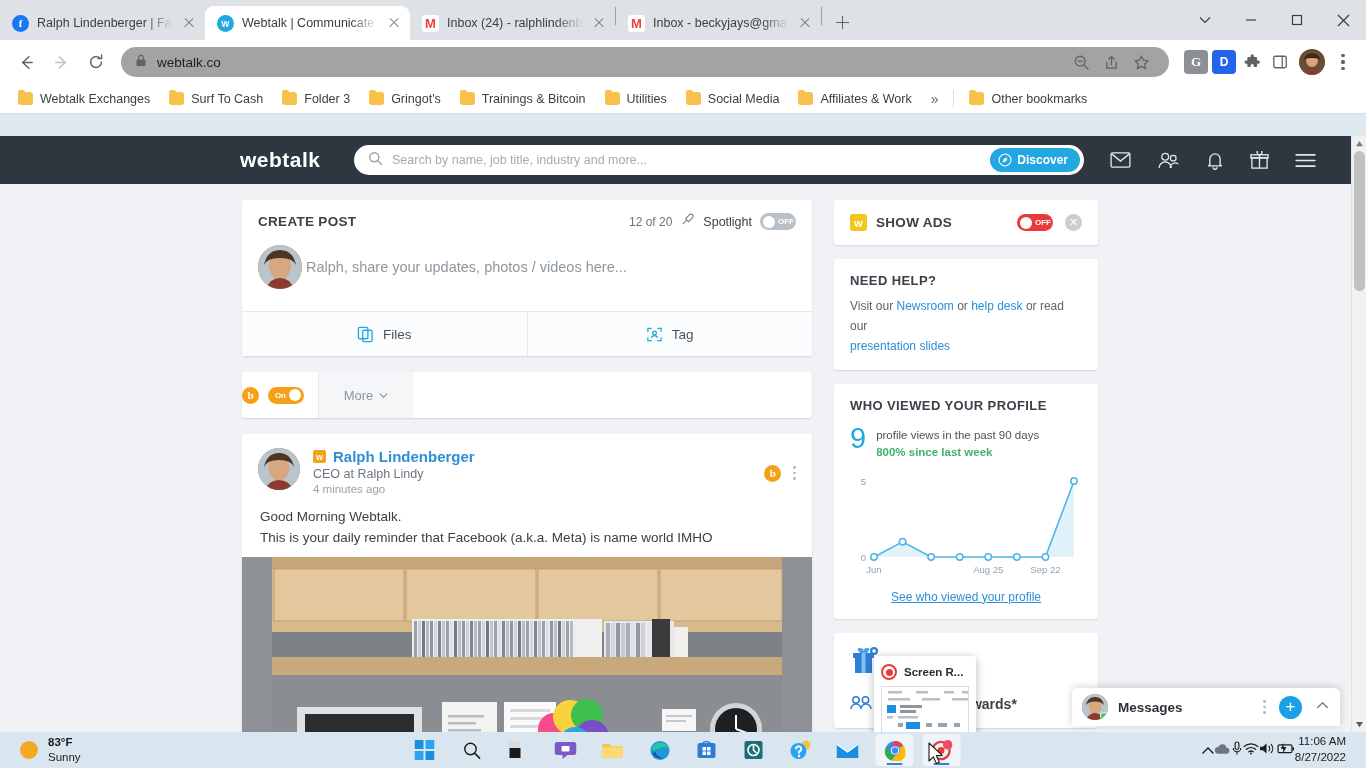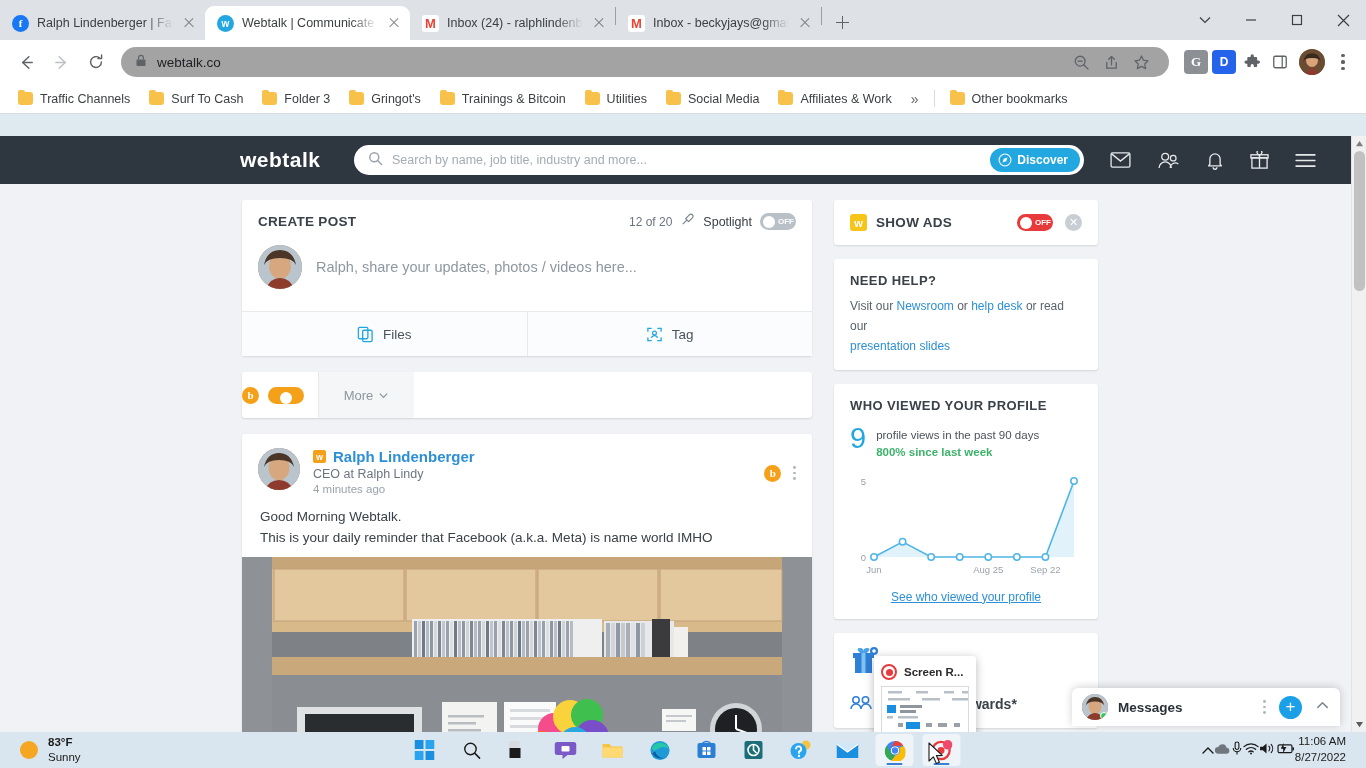--- a/index.html
+++ b/index.html
@@ -182,23 +182,23 @@
   .cp-right { margin-left: auto; display: flex; align-items: center; gap: 8px; }
   .cp-count { font-size: 12px; color: #6b7580; }
   .cp-spot { font-size: 12.5px; color: #3a4149; }
   .toggle {
     width: 36px; height: 17px; border-radius: 9px;
     display: flex; align-items: center; padding: 0 3px;
     font-size: 8px; font-weight: bold; color: #fff;
   }
   .toggle.off { background: #b9c0c7; justify-content: flex-start; gap: 3px; }
   .toggle.off-red { background: #e8393b; justify-content: flex-start; gap: 3px; }
-  .toggle.on { background: #f5a019; justify-content: flex-end; gap: 3px; flex-direction: column; }
+  .toggle.on { background: #f5a019; justify-content: flex-end; gap: 3px; flex-direction: row; }
   .knob { width: 12px; height: 12px; border-radius: 50%; background: #fff; flex:0 0 12px; }
-  .cp-body { display: flex; align-items: center; gap: 14px; padding: 14px 16px 22px 16px; }
+  .cp-body { display: flex; align-items: center; gap: 4px; padding: 14px 16px 22px 16px; }
   .avatar-ph {
     width: 44px; height: 44px; border-radius: 50%;
     flex: 0 0 44px; overflow: hidden; position: relative;
     background: #9c8068;
   }
   .cp-input-ph { font-size: 14.5px; color: #8e979f; }
   .cp-actions {
     display: flex; border-top: 1px solid #e7eaed;
     background: #fbfcfd;
   }
@@ -507,21 +507,21 @@
   <div class="kebab">
       <i></i>
       <i></i>
       <i></i>
     </div>
 </div>
 
 <div class="bookmarks-bar">
   <div class="bm">
     <span class="folder-icon"></span>
-    <span>Traffic Channels</span>
+    <span>Webtalk Exchanges</span>
   </div>
   <div class="bm">
     <span class="folder-icon"></span>
     <span>Surf To Cash</span>
   </div>
   <div class="bm">
     <span class="folder-icon"></span>
     <span>Folder 3</span>
   </div>
   <div class="bm">

